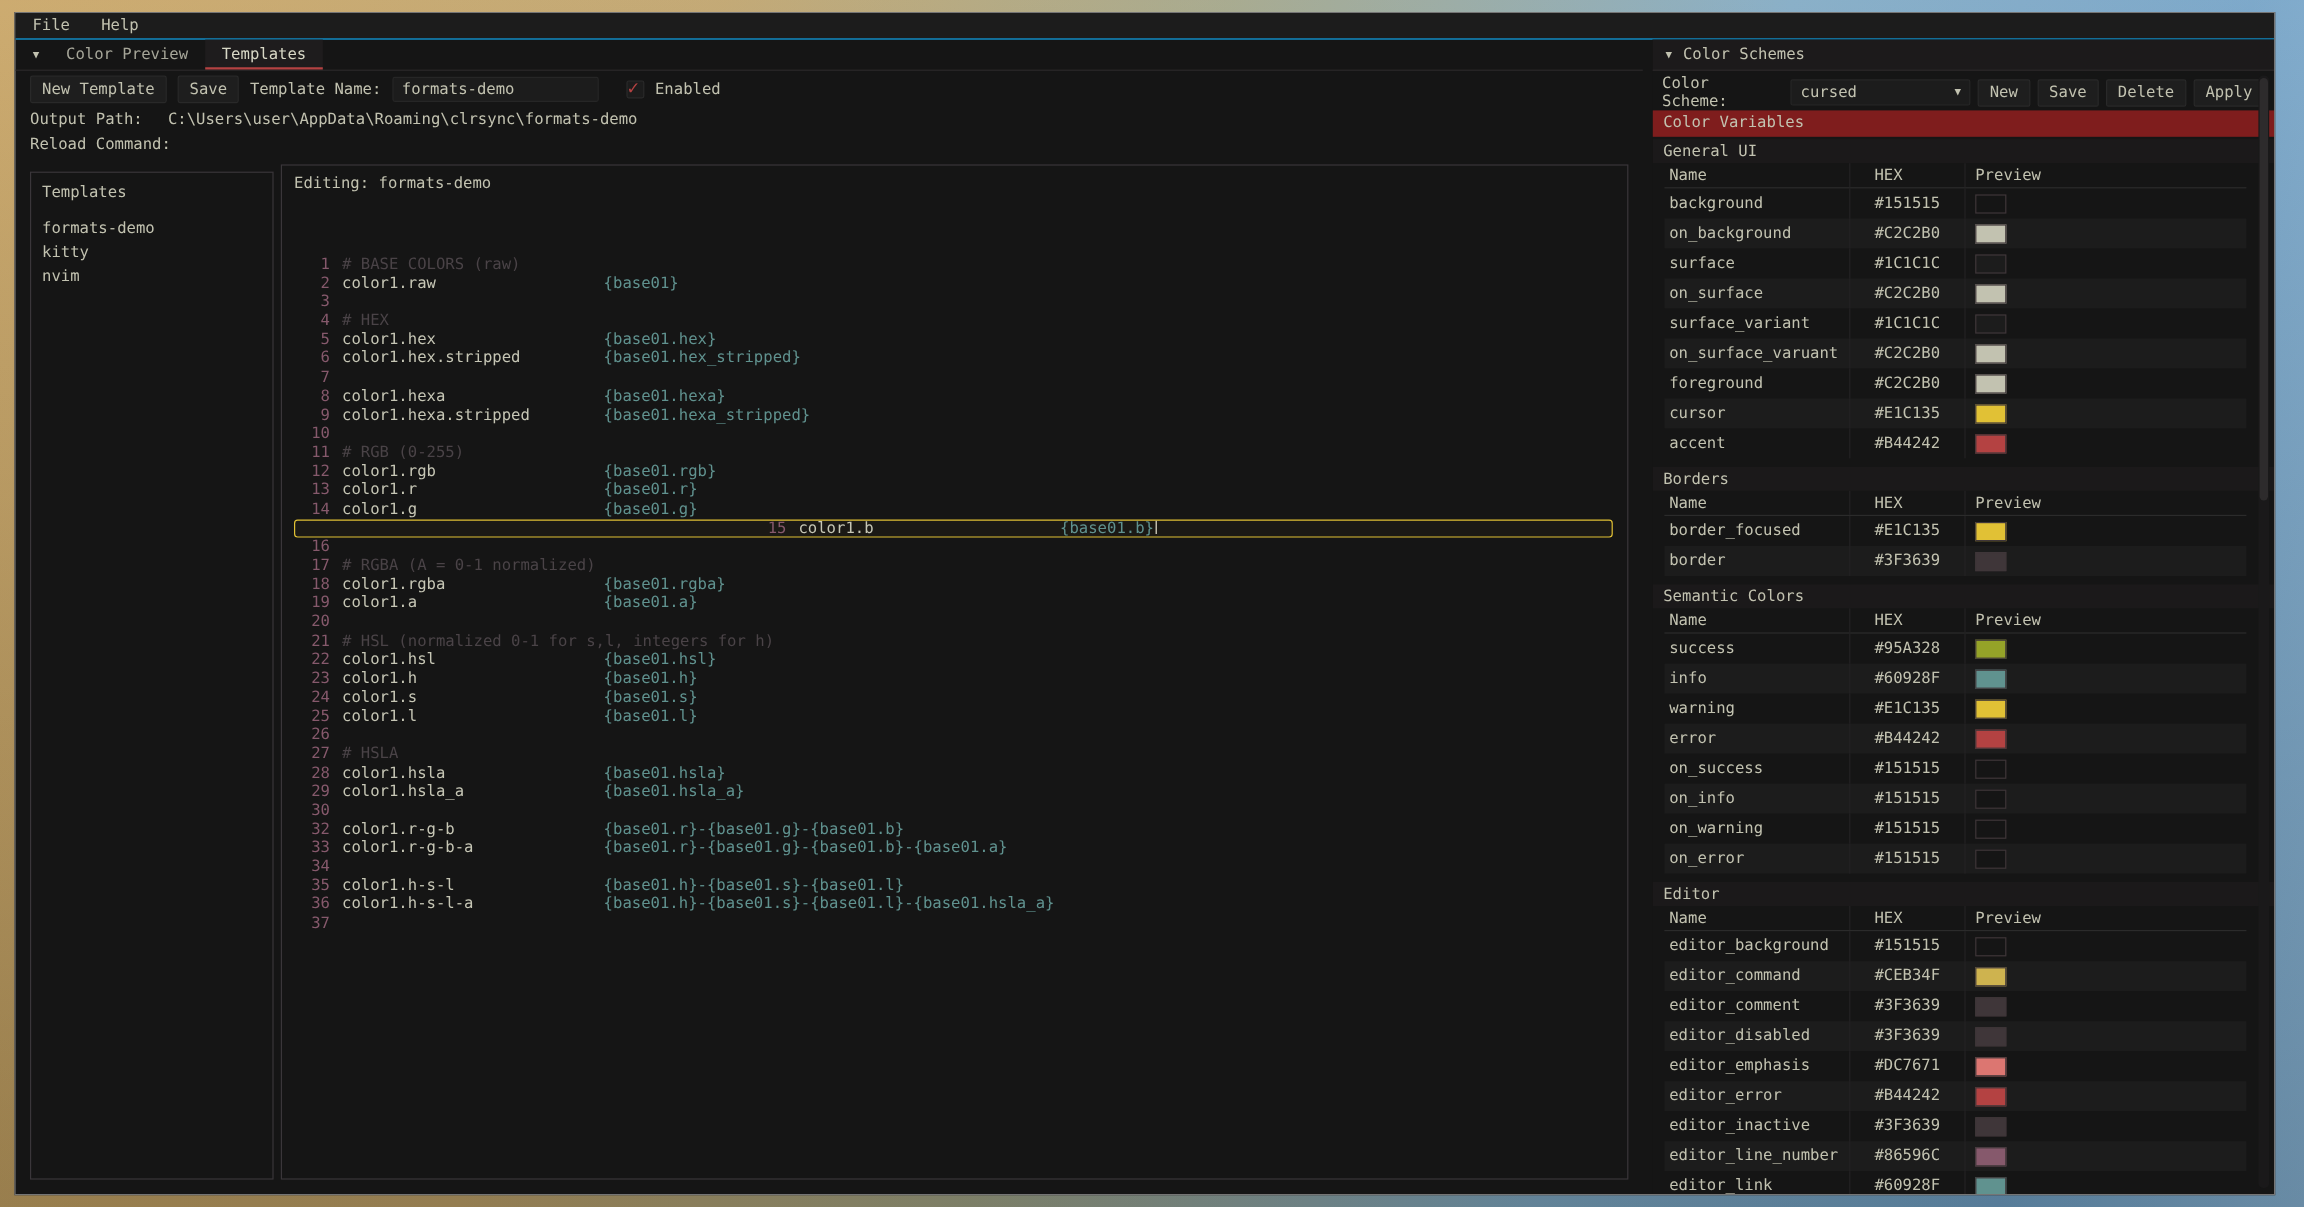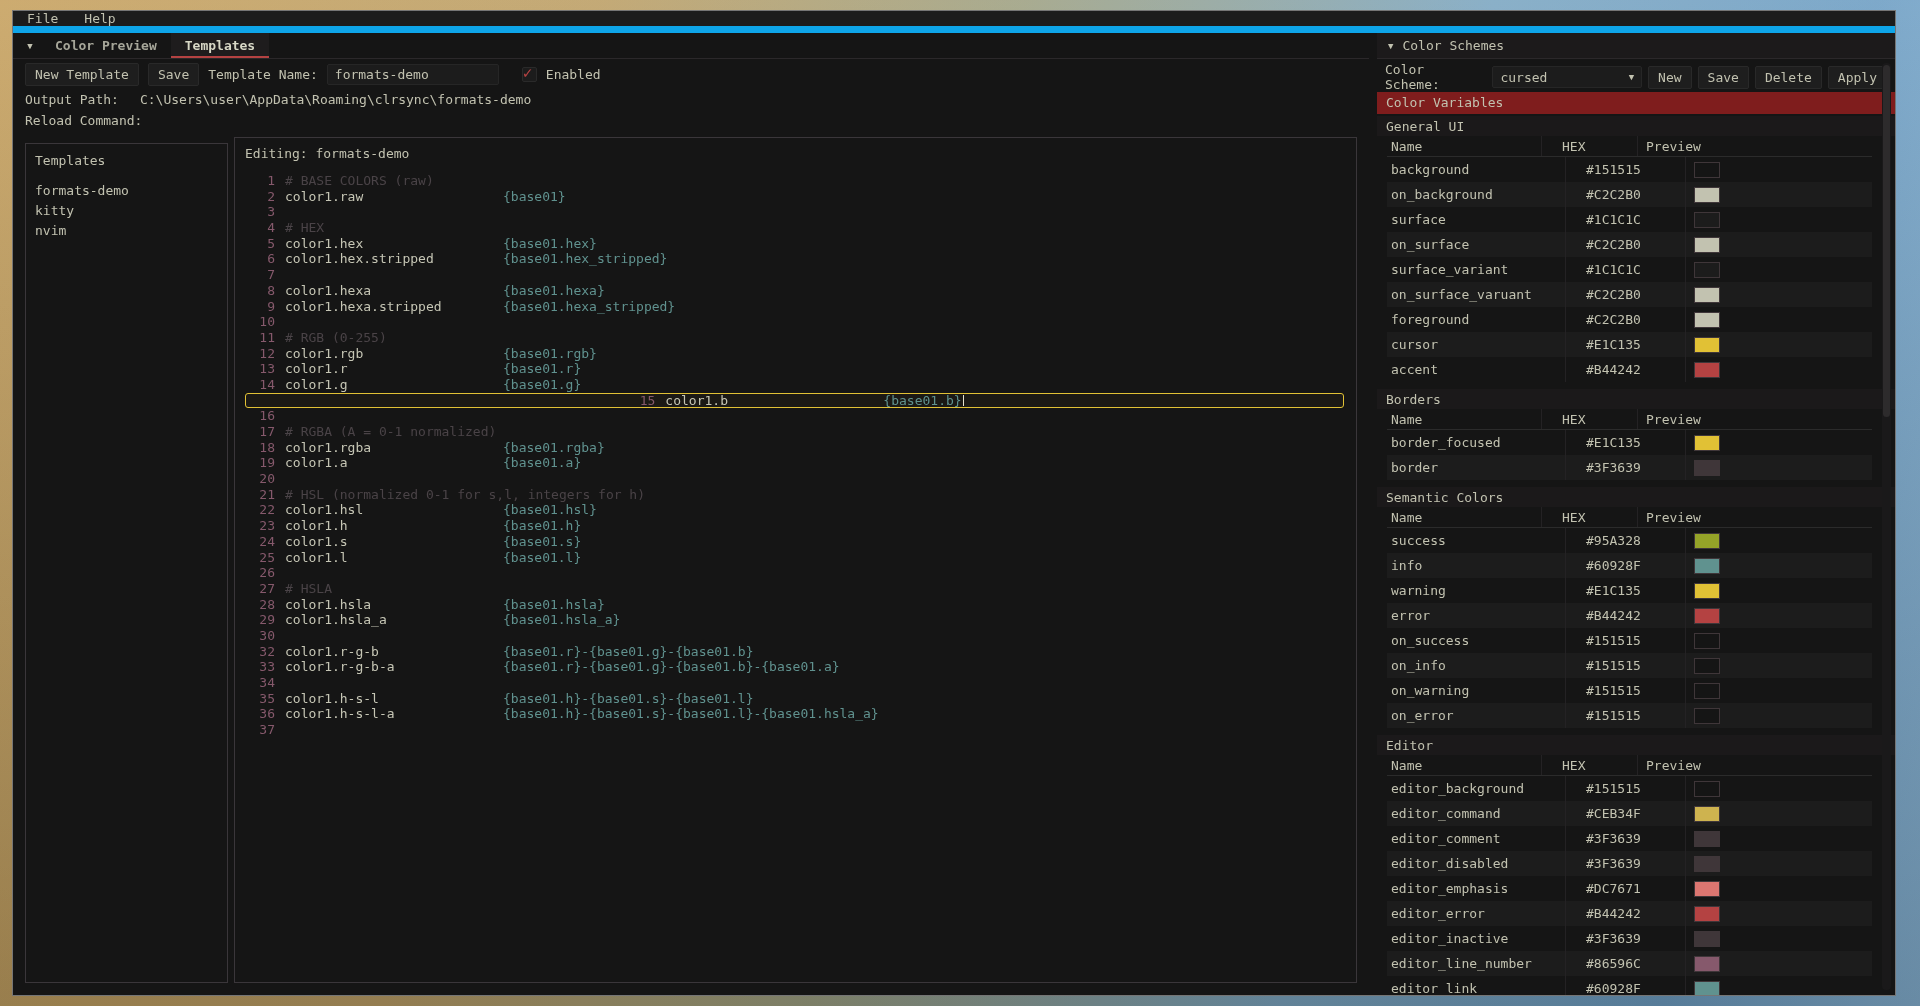--- a/index.html
+++ b/index.html
@@ -11,73 +11,73 @@
     background-image:
       linear-gradient(180deg, rgba(255,255,255,0.10), rgba(0,0,0,0.22)),
       linear-gradient(102deg, #c7a260 0%, #bda067 28%, #9fa284 48%, #7da7c2 70%, #6f9fc4 88%, #86b2d3 100%);
   }
   .window {
     position: absolute; left: 12px; top: 10px; width: 1884px; height: 986px;
     background: #151515; border: 1px solid #757575;
   }
   
   .menubar {
-    height: 22px; background: #1C1C1C; border-bottom: 7px solid #0ea5e9;
+    height: 22px; background: #1C1C1C; border-bottom: 1px solid #0ea5e9;
     display: flex; align-items: center; padding: 0 14px; gap: 26px;
   }
   .menu-item { cursor: default; }
   
   .leftnode { position: absolute; left: 0; top: 22px; width: 1356px; bottom: 0; display: flex; flex-direction: column; }
   .rightnode { position: absolute; left: 1364px; top: 22px; right: 0; bottom: 0; display: flex; flex-direction: column; overflow: hidden; background: #151515; }
   
   .tabbar { height: 26px; display: flex; align-items: stretch; border-bottom: 1px solid #2B282A; padding-left: 6px; }
   .collapse-btn { width: 22px; display: flex; align-items: center; justify-content: center; font-size: 9px; color: #C2C2B0; }
-  .tab { padding: 0 14px; display: flex; align-items: center; color: #A6A699; cursor: default; font-weight: bold; }
+  .tab { padding: 0 14px; display: flex; align-items: center; color: #A6A699; cursor: default; }
   .tab.active { color: #D8D8C6; background: #1E1C1D; box-shadow: inset 0 -2px 0 #B44242; }
   
   .toolbar { height: 30px; display: flex; align-items: center; gap: 9px; padding: 0 12px; }
   .btn {
     background: #1E1E1E; border: 1px solid #292929; border-radius: 2px;
     color: #C2C2B0; font: inherit; padding: 3px 9px; cursor: default; white-space: nowrap;
   }
   .field {
     background: #1C1C1C; border: 1px solid #262626; border-radius: 2px;
     height: 21px; line-height: 19px; padding: 0 7px; overflow: hidden; white-space: nowrap;
   }
   .tn-field { width: 172px; }
   .checkbox { width: 15px; height: 15px; background: #1C1C1C; border: 1px solid #2A2A2A; border-radius: 2px; position: relative; margin-left: 14px; }
   .checkbox .mark { position: absolute; left: 0px; top: -5px; color: #B44242; font-size: 16px; font-weight: bold; }
   .textrow { height: 21px; display: flex; align-items: center; gap: 21px; padding: 0 12px; white-space: nowrap; }
   
   .panels { flex: 1; display: flex; gap: 6px; padding: 6px 12px 12px 12px; min-height: 0; }
   .tpanel { width: 203px; flex: none; border: 1px solid #3a363a; background: #151515; padding: 9px 9px; margin-top: 6px; }
   .tpanel .ptitle { margin-bottom: 13px; }
   .titem { line-height: 20px; cursor: default; }
-  .epanel { flex: 1; border: 1px solid #3a363a; background: #151515; padding: 8px 4px 8px 10px; display: flex; flex-direction: column; min-width: 0; }
+  .epanel { flex: 1; border: 1px solid #3a363a; background: #151515; padding: 8px 4px 8px 10px; display: flex; flex-direction: column; min-width: 0; gap: 40px; }
   .epanel .ptitle { margin-bottom: 10px; }
   .code { flex: 1; overflow: hidden; margin-top: 2px; }
   .cl { display: flex; align-items: center; height: 15.7px; line-height: 15.7px; white-space: pre; }
   .cl .ln { width: 30px; flex: none; text-align: right; color: #86596C; margin-right: 10px; }
   .cl .key { width: 218px; flex: none; color: #C6C6B5; }
   .cl .cmt { color: #4A4347; }
   .cl .val { color: #60928F; }
   .cl.active { border: 1px solid #E1C135; border-radius: 3px; background: #1B1915; margin-right: 8px; justify-content: center; }
   .caret { display: inline-block; width: 1px; height: 11px; background: #E6E2CF; margin-left: 1px; vertical-align: -1px; }
   
   .rn-title { height: 26px; flex: none; background: #1C1A1B; border-bottom: 1px solid #2B282A; display: flex; align-items: center; gap: 9px; padding: 0 11px; }
   .rn-body { flex: 1; position: relative; overflow: hidden; padding-top: 6px; }
   .scheme-row { display: flex; align-items: center; gap: 6px; padding: 0 8px; height: 24px; }
   .combo { width: 150px; height: 22px; background: #1C1C1C; border: 1px solid #262626; border-radius: 2px; display: flex; align-items: center; justify-content: space-between; padding: 0 7px; cursor: default; }
   .combo .arrow { font-size: 9px; }
   .cv-header { margin-top: 3px; height: 22px; line-height: 16px; padding: 3px 9px; background: #7f1d1d; cursor: default; }
   .sec-title { margin-top: 7px; height: 20px; line-height: 15px; padding: 3px 9px; background: #1B191A; cursor: default; }
   #sections > .sec-title:first-child { margin-top: 2px; }
   .vtable { margin-left: 10px; width: 485px; }
   .vhead { display: flex; align-items: center; height: 21px; border-bottom: 1px solid #2B2B2B; }
-  .vrow { display: flex; align-items: center; height: 25px; gap: 24px; }
+  .vrow { display: flex; align-items: center; height: 25px; }
   .vrows .vrow:nth-child(even) { background: #1C1C1C; }
   .c-name { width: 154px; flex: none; padding-left: 4px; overflow: hidden; white-space: nowrap; }
   .c-hex  { width: 96px; flex: none; padding-left: 20px; border-left: 1px solid #242224; height: 100%; display: flex; align-items: center; }
   .c-prev { flex: 1; padding-left: 8px; border-left: 1px solid #242224; height: 100%; display: flex; align-items: center; }
   .swatch { width: 26px; height: 16px; border: 1px solid #3F3639; }
   .vscroll { position: absolute; right: 4px; top: 4px; bottom: 5px; width: 9px; background: #1A191A; border-radius: 4px; }
   .vscroll .thumb { position: absolute; left: 1px; right: 1px; top: 2px; height: 38%; background: #2D2B2C; border-radius: 4px; }
 </style>
 </head>
 <body>

